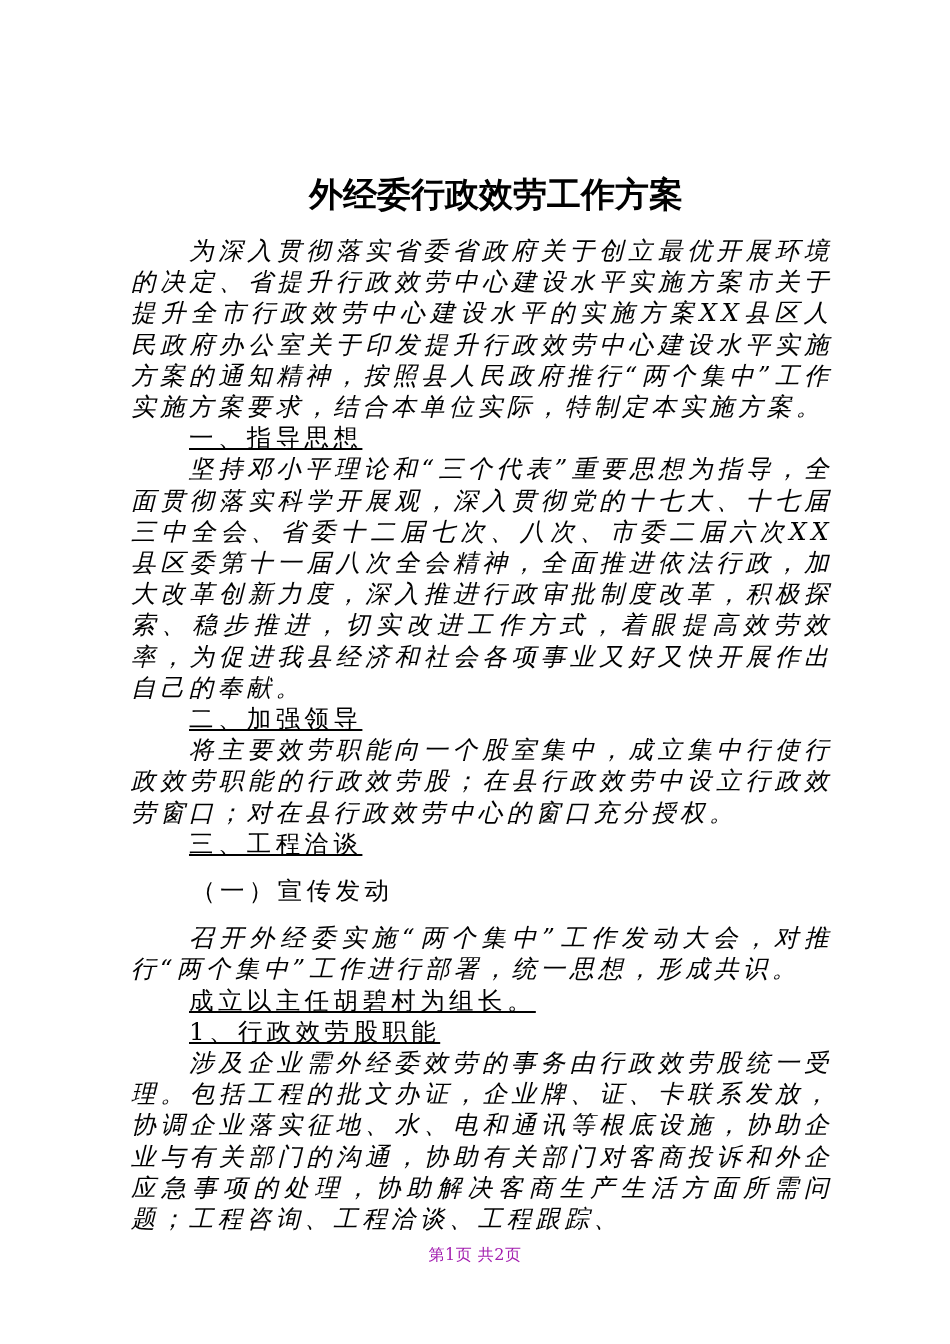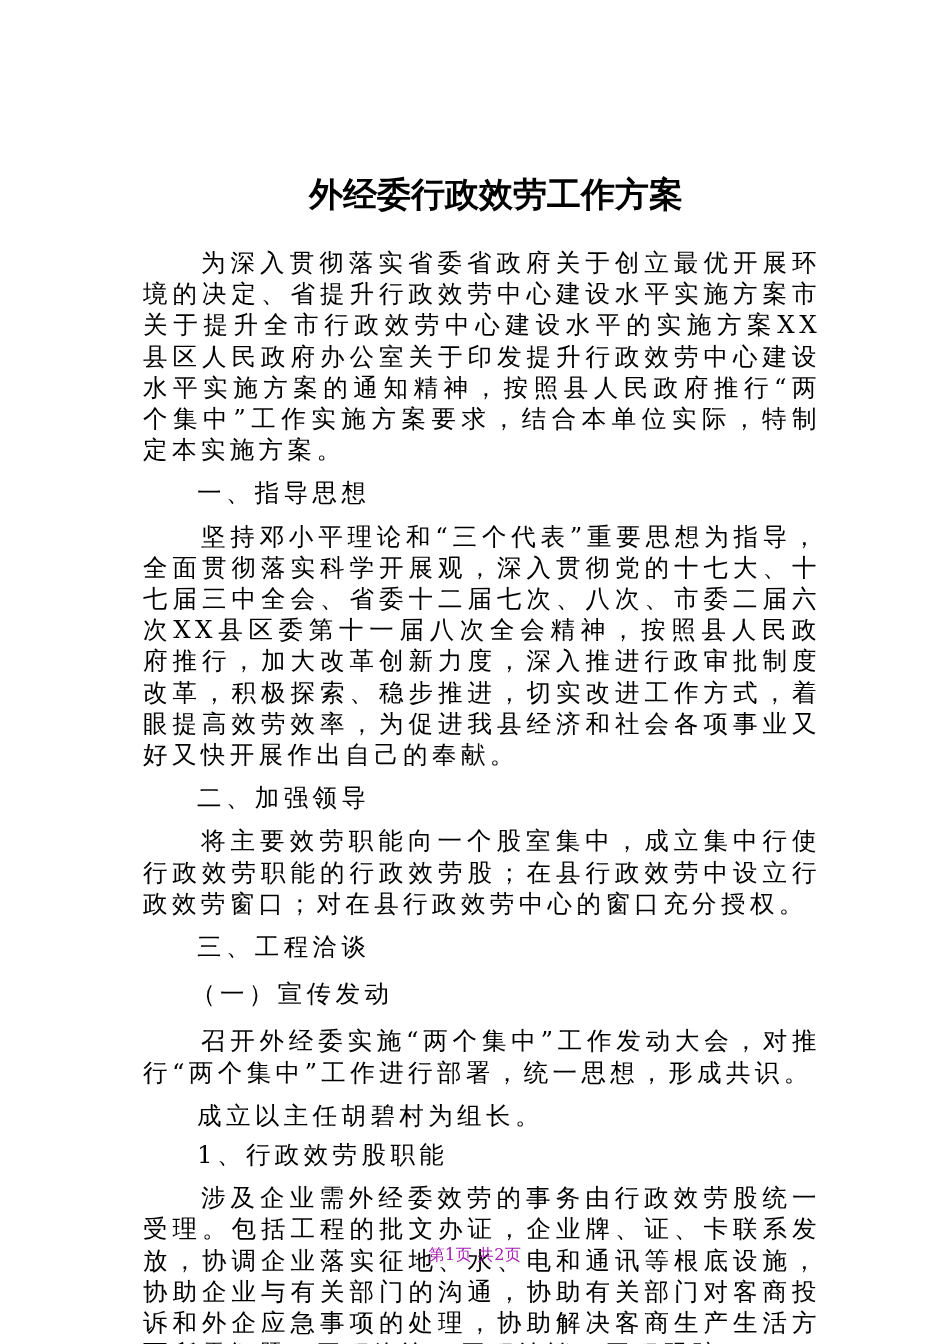--- a/index.html
+++ b/index.html
@@ -39,31 +39,33 @@
   .body {
     position: absolute;
     left: 131px;
     top: 235px;
     width: 702px;
     font-size: 24.5px;
     line-height: 31.2px;
     letter-spacing: 4.4px;
   }
   .para {
-    margin: 12px;
+    margin: 0;
     padding: 0;
     text-indent: 58px;
     text-align: justify;
     text-align-last: left;
     word-break: break-all;
+    font-style: italic;
   }
   .heading {
-    margin: 8px;
+    margin: 0;
     padding: 0;
     text-indent: 58px;
+    text-decoration: underline;
   }
   .subheading {
     margin: 16px;
     padding: 0;
     text-indent: 44px;
   }
   .footer {
     position: absolute;
     left: 0;
     top: 1244px;
@@ -79,21 +81,21 @@
 <body>
 
 <div class="page">
 
   <div class="title">外经委行政效劳工作方案</div>
 
   <div class="body">
     <p class="para">为深入贯彻落实省委省政府关于创立最优开展环境的决定、省提升行政效劳中心建设水平实施方案市关于提升全市行政效劳中心建设水平的实施方案XX县区人民政府办公室关于印发提升行政效劳中心建设水平实施方案的通知精神，按照县人民政府推行“两个集中”工作实施方案要求，结合本单位实际，特制定本实施方案。</p>
 
     <p class="heading">一、指导思想</p>
-    <p class="para">坚持邓小平理论和“三个代表”重要思想为指导，全面贯彻落实科学开展观，深入贯彻党的十七大、十七届三中全会、省委十二届七次、八次、市委二届六次XX县区委第十一届八次全会精神，按照县人民政府推行，加大改革创新力度，深入推进行政审批制度改革，积极探索、稳步推进，切实改进工作方式，着眼提高效劳效率，为促进我县经济和社会各项事业又好又快开展作出自己的奉献。</p>
+    <p class="para">坚持邓小平理论和“三个代表”重要思想为指导，全面贯彻落实科学开展观，深入贯彻党的十七大、十七届三中全会、省委十二届七次、八次、市委二届六次XX县区委第十一届八次全会精神，全面推进依法行政，加大改革创新力度，深入推进行政审批制度改革，积极探索、稳步推进，切实改进工作方式，着眼提高效劳效率，为促进我县经济和社会各项事业又好又快开展作出自己的奉献。</p>
 
     <p class="heading">二、加强领导</p>
     <p class="para">将主要效劳职能向一个股室集中，成立集中行使行政效劳职能的行政效劳股；在县行政效劳中设立行政效劳窗口；对在县行政效劳中心的窗口充分授权。</p>
 
     <p class="heading">三、工程洽谈</p>
 
     <p class="subheading">（一）宣传发动</p>
     <p class="para">召开外经委实施“两个集中”工作发动大会，对推行“两个集中”工作进行部署，统一思想，形成共识。</p>
 
     <p class="heading" style="text-indent:58px">成立以主任胡碧村为组长。</p>

